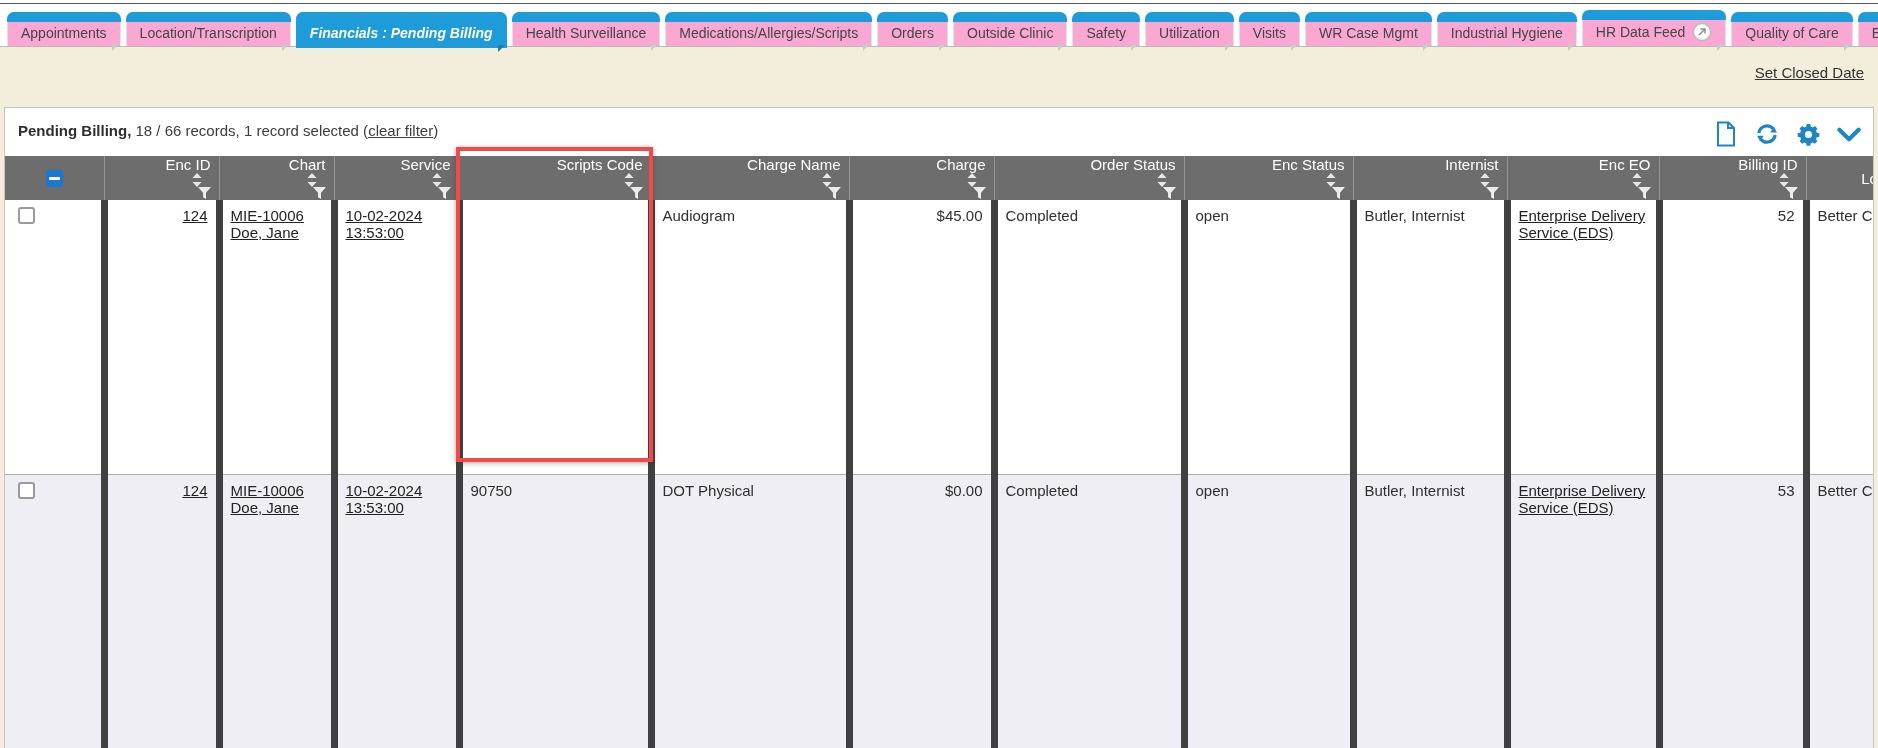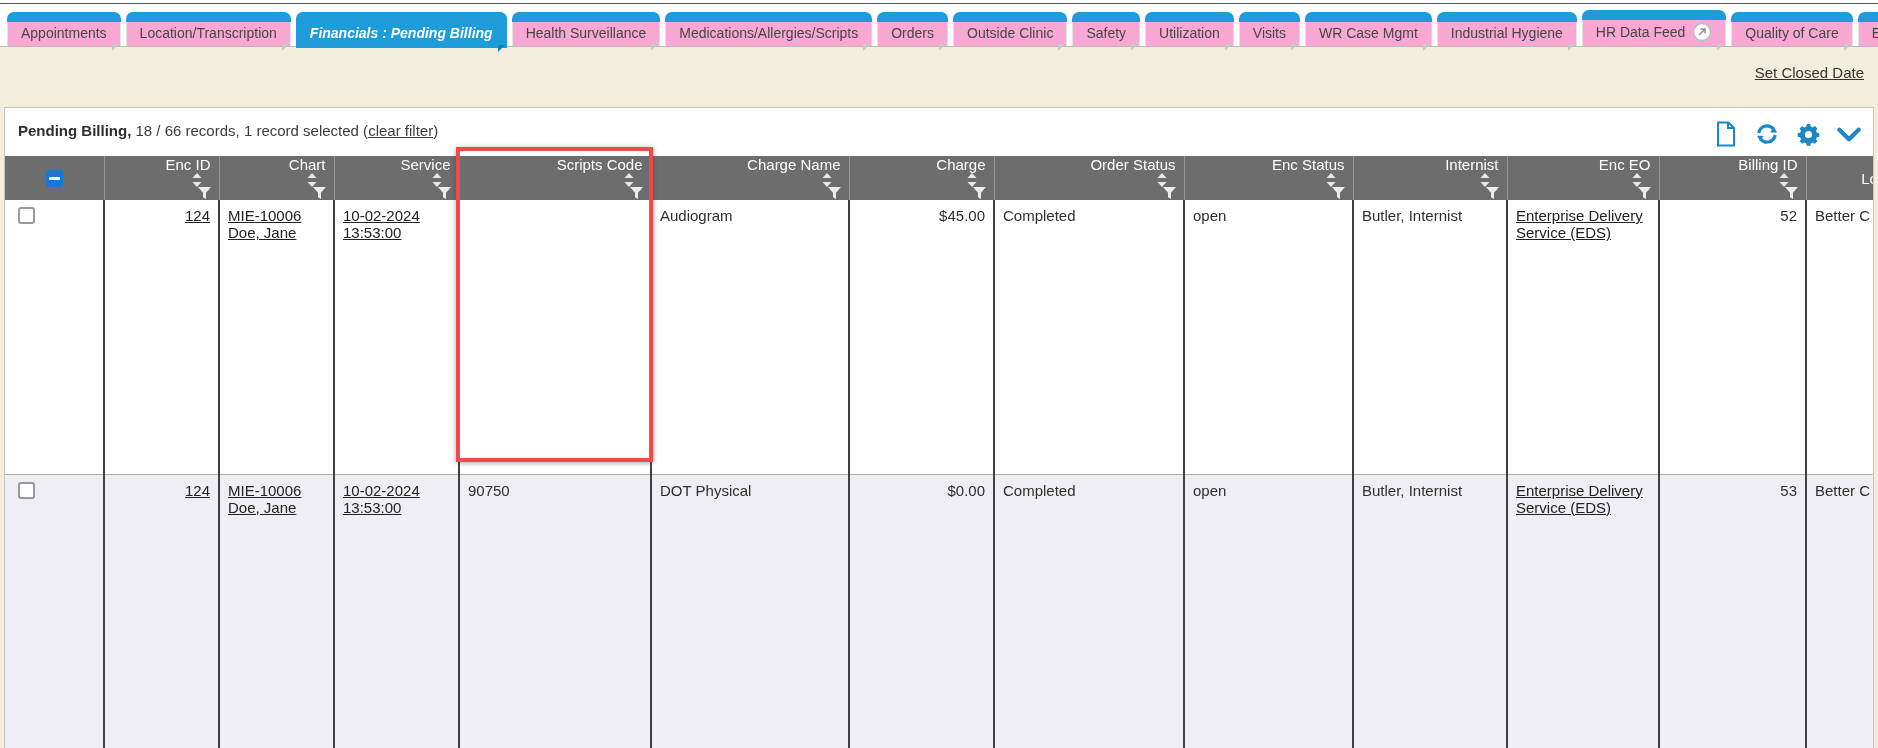--- a/index.html
+++ b/index.html
@@ -39,21 +39,21 @@
   
   table { border-collapse:collapse; table-layout:fixed; width:1921px; }
   thead th { background:#6d6d6d; height:36px; padding:0 8px; font-size:15px; font-weight:400;
              color:#fff; text-align:left; border-left:1px solid #969696; }
   thead th:first-child { border-left:none; }
   .th-flex { display:flex; align-items:flex-end;flex-direction:column; }
   .th-label { flex:1 1 auto; overflow:hidden; }
   .sort { margin-right:9px; line-height:0; cursor:pointer; }
   .funnel { line-height:0; cursor:pointer; }
   tbody td { vertical-align:top; padding:7px 8px; font-size:15px; color:#2f2f2f;
-             border-left:2px solid #404040; overflow:hidden; }
+             border-left:7px solid #404040; overflow:hidden; }
   tbody td:first-child { border-left:none; }
   tbody tr.r0 { height:274px; background:#fff; }
   tbody tr.r1 { height:274px; background:#eeeef4; border-top:1px solid #adadad; }
   tbody tr.filler { height:40px; background:#fff; border-top:1px solid #adadad; }
   td.num { text-align:right; }
   td a { color:#222; text-decoration:underline; cursor:pointer; }
 
   
   .cb { width:17px; height:17px; border-radius:3px; cursor:pointer; }
   .cb-all { background:#1878d2; position:relative; margin:0 auto; }

